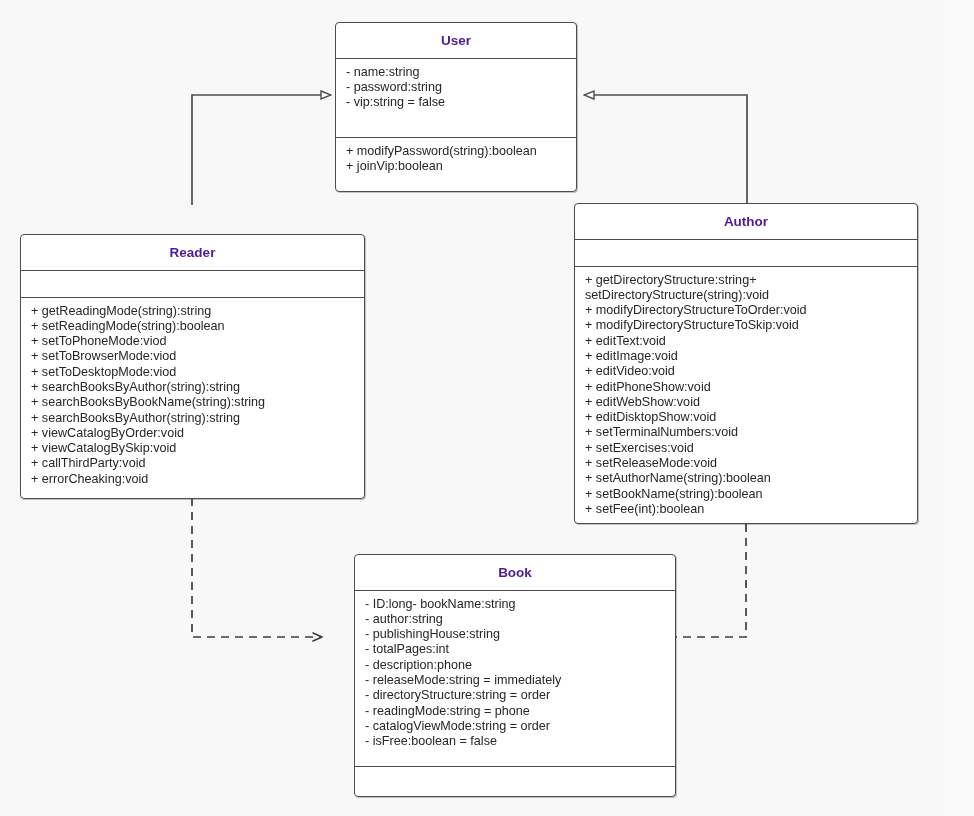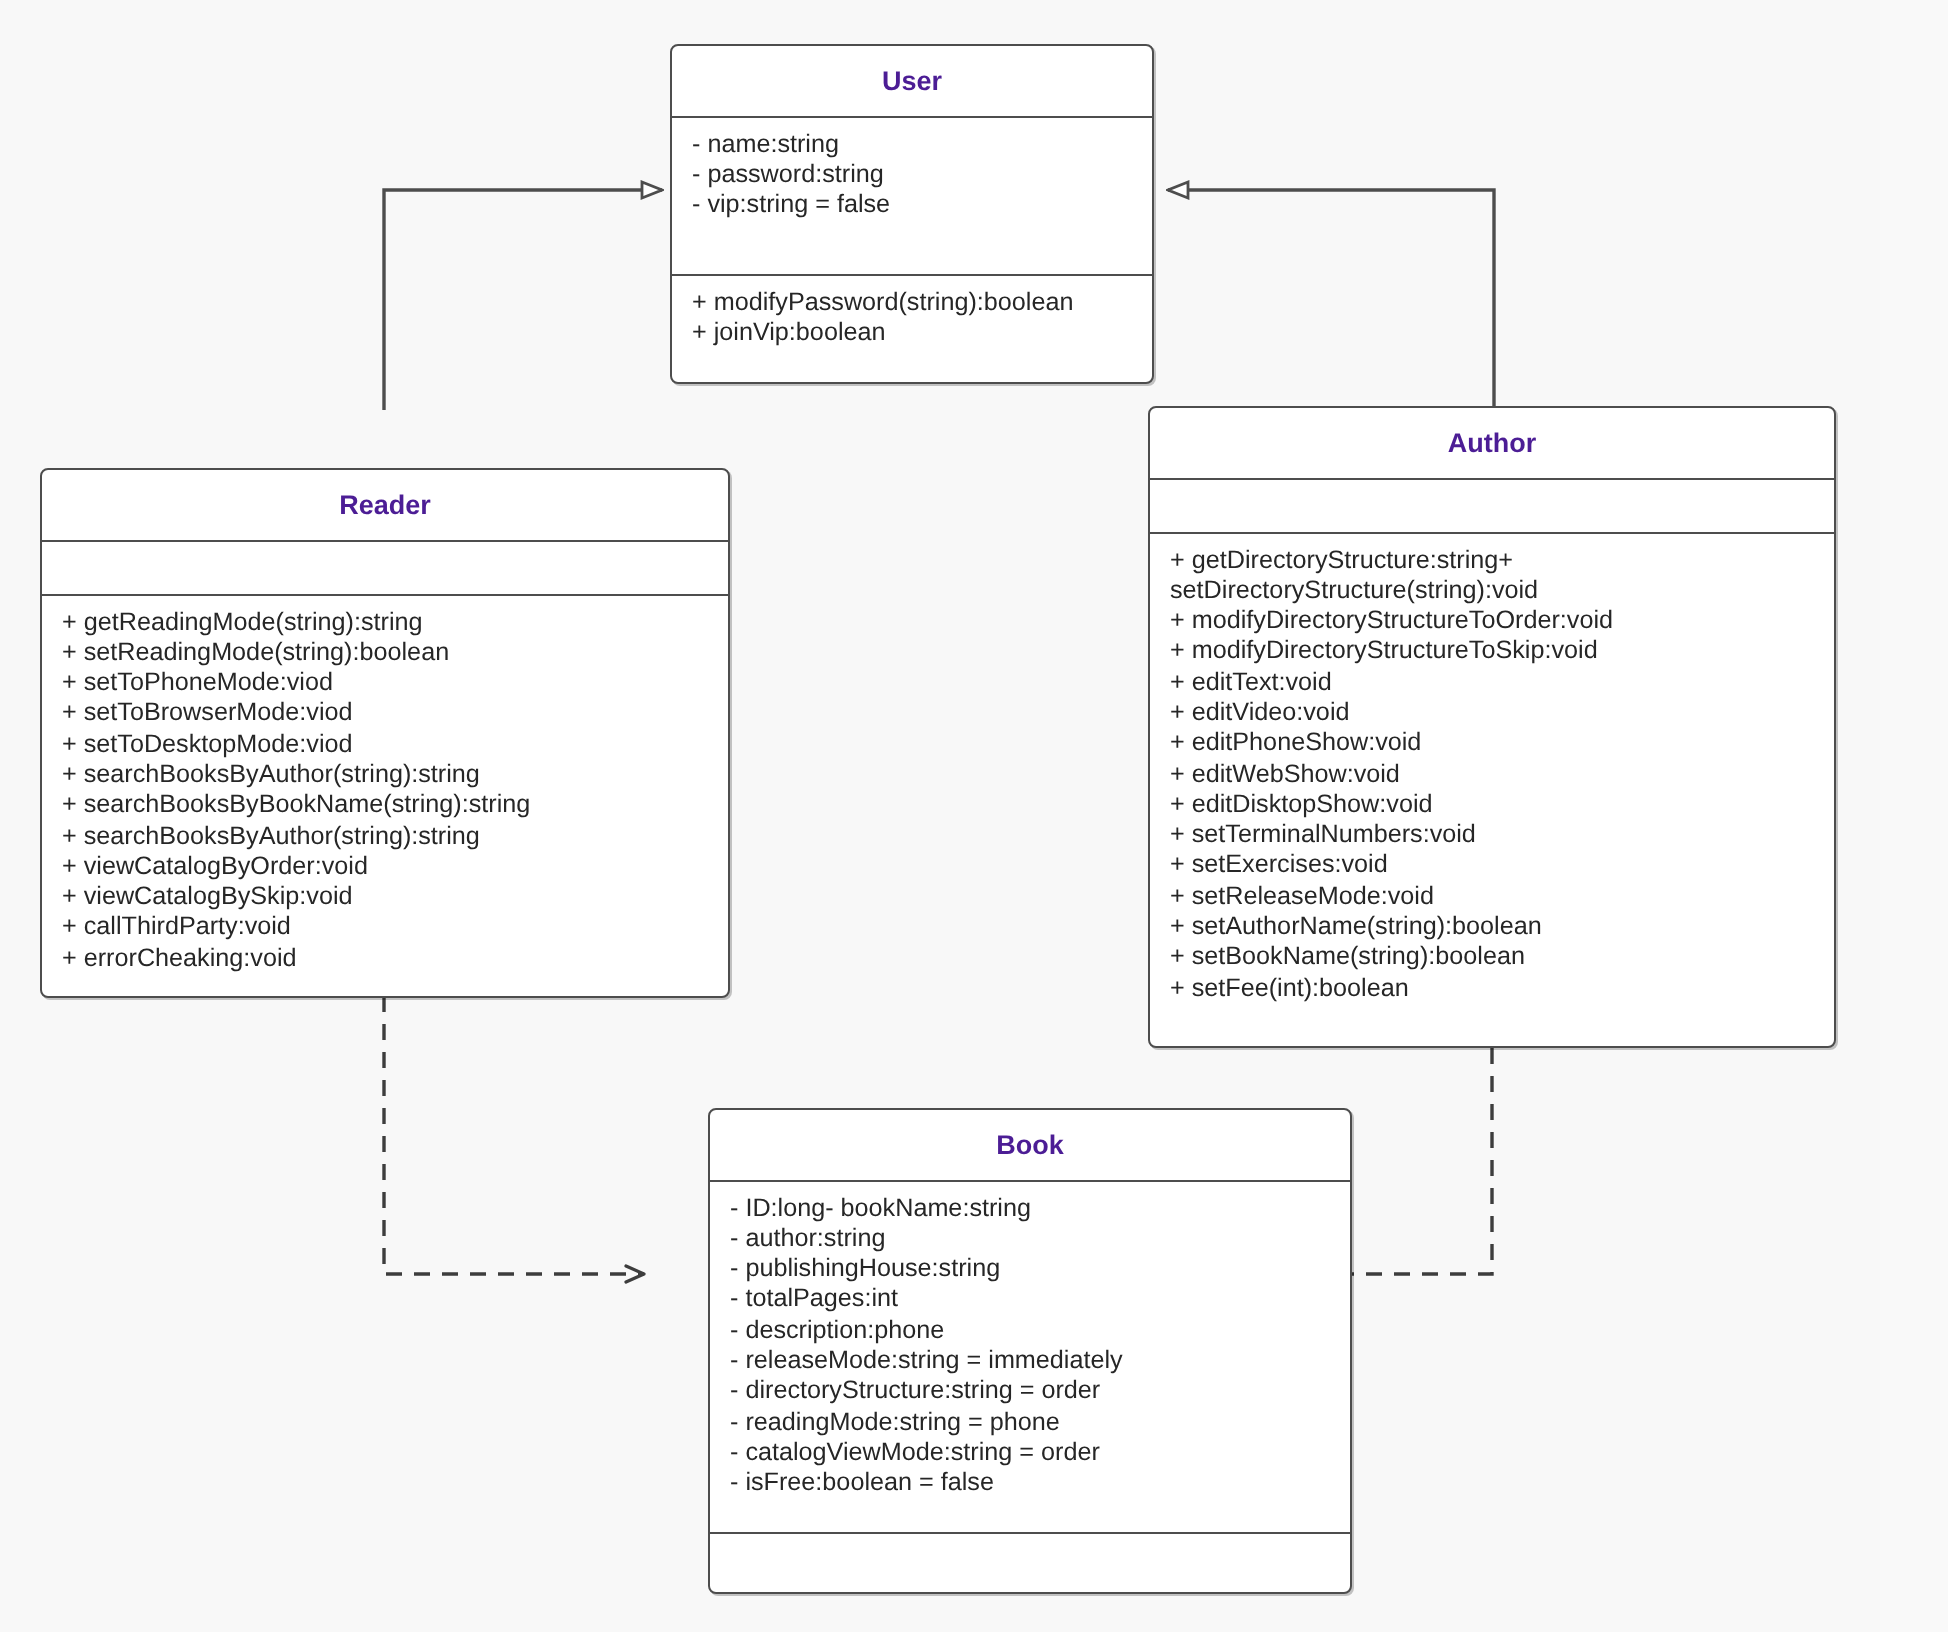--- a/index.html
+++ b/index.html
@@ -137,20 +137,21 @@
   </div>
 
   <div class="uml-class" style="left:574px; top:203px; width:344px; height:321px;">
     <div class="uml-title">Author</div>
     <div class="uml-compartment empty divider"></div>
     <div class="uml-compartment">
       <div class="uml-member">+ getDirectoryStructure:string+ setDirectoryStructure(string):void</div>
       <div class="uml-member">+ modifyDirectoryStructureToOrder:void</div>
       <div class="uml-member">+ modifyDirectoryStructureToSkip:void</div>
       <div class="uml-member">+ editText:void</div>
+      <div class="uml-member">+ editImage:void</div>
       <div class="uml-member">+ editVideo:void</div>
       <div class="uml-member">+ editPhoneShow:void</div>
       <div class="uml-member">+ editWebShow:void</div>
       <div class="uml-member">+ editDisktopShow:void</div>
       <div class="uml-member">+ setTerminalNumbers:void</div>
       <div class="uml-member">+ setExercises:void</div>
       <div class="uml-member">+ setReleaseMode:void</div>
       <div class="uml-member">+ setAuthorName(string):boolean</div>
       <div class="uml-member">+ setBookName(string):boolean</div>
       <div class="uml-member">+ setFee(int):boolean</div>

